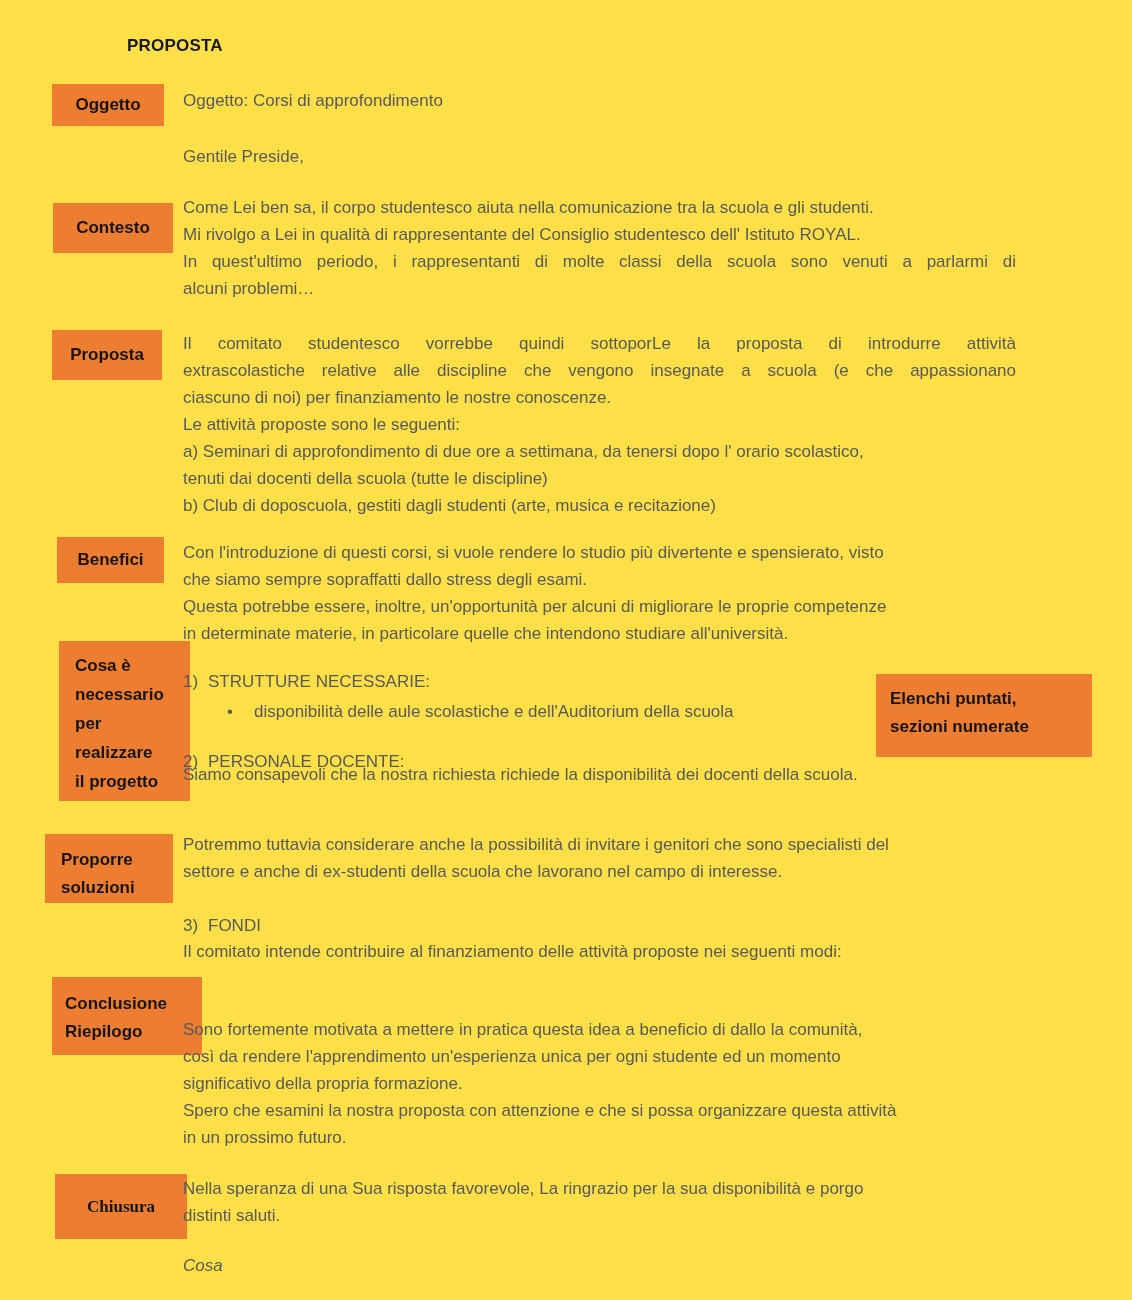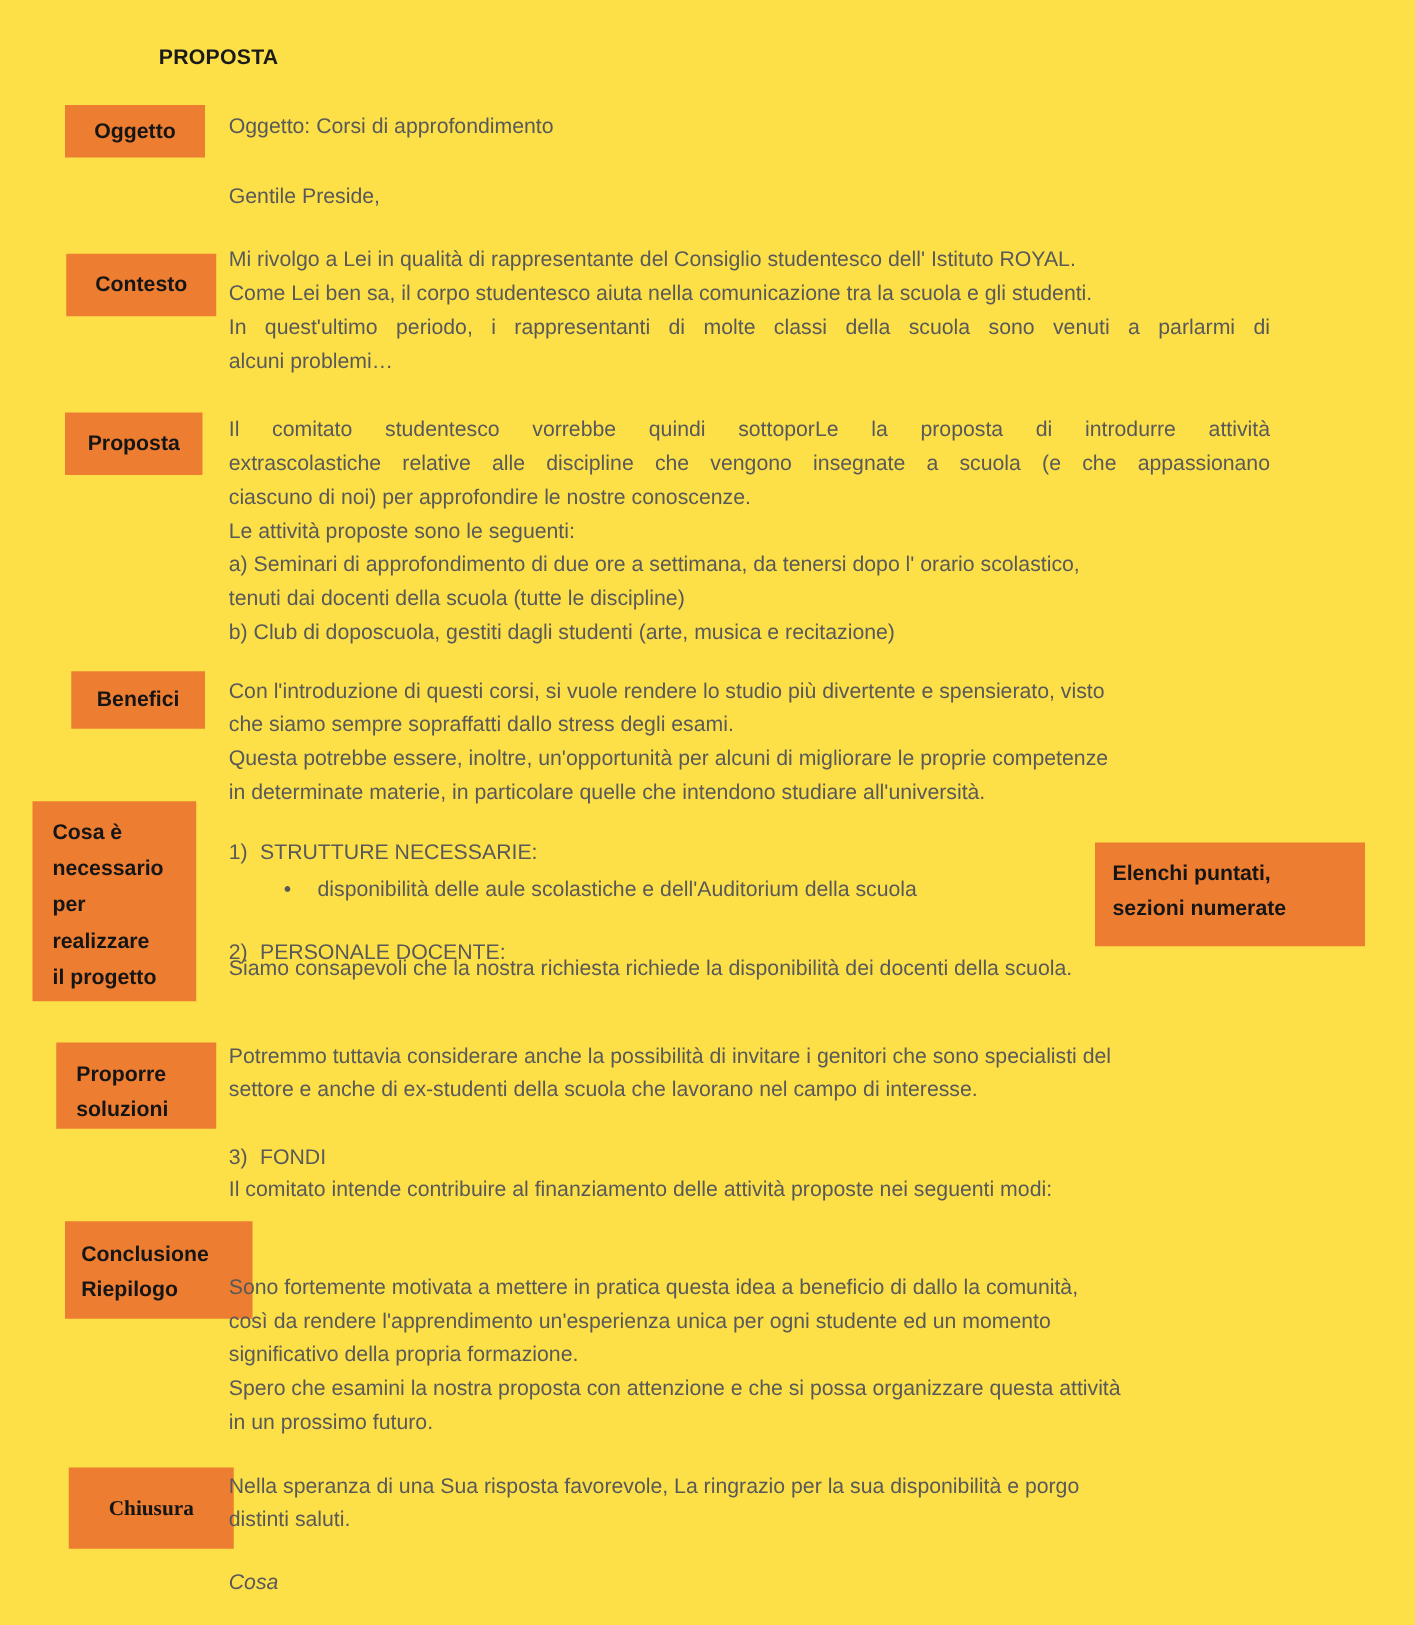--- a/index.html
+++ b/index.html
@@ -46,21 +46,21 @@
   </div>
 
   <div class="lbl center" style="left:52px; top:330px; width:110px; height:50px;">
     <span>Proposta</span>
   </div>
 
   <div class="lbl center" style="left:57px; top:537px; width:107px; height:46px;">
     <span>Benefici</span>
   </div>
 
-  <div class="lbl cosa" style="left:26px; top:641px; width:131px; height:160px; padding:10px 4px 0 16px;">
+  <div class="lbl cosa" style="left:59px; top:641px; width:131px; height:160px; padding:10px 4px 0 16px;">
     <div class="ln">Cosa è</div>
     <div class="ln">necessario</div>
     <div class="ln">per</div>
     <div class="ln">realizzare</div>
     <div class="ln">il progetto</div>
   </div>
 
   <div class="lbl" style="left:876px; top:674px; width:216px; height:83px; padding:11px 4px 0 14px;">
     <div class="ln">Elenchi puntati,</div>
     <div class="ln">sezioni numerate</div>
@@ -78,30 +78,30 @@
 
   <div class="lbl center" style="left:55px; top:1174px; width:132px; height:65px;font-family:Liberation Serif, serif;">
     <span>Chiusura</span>
   </div>
 
   <div class="line1" style="top:87px;">Oggetto: Corsi di approfondimento</div>
 
   <div class="line1" style="top:143px;">Gentile Preside,</div>
 
   <div class="block" style="top:194px;">
+    <div class="bl">Come Lei ben sa, il corpo studentesco aiuta nella comunicazione tra la scuola e gli studenti.</div>
     <div class="bl">Mi rivolgo a Lei in qualità di rappresentante del Consiglio studentesco dell' Istituto ROYAL.</div>
-    <div class="bl">Come Lei ben sa, il corpo studentesco aiuta nella comunicazione tra la scuola e gli studenti.</div>
     <div class="bl just">In quest'ultimo periodo, i rappresentanti di molte classi della scuola sono venuti a parlarmi di</div>
     <div class="bl">alcuni problemi…</div>
   </div>
 
   <div class="block" style="top:330px;">
     <div class="bl just">Il comitato studentesco vorrebbe quindi sottoporLe la proposta di introdurre attività</div>
     <div class="bl just">extrascolastiche relative alle discipline che vengono insegnate a scuola (e che appassionano</div>
-    <div class="bl">ciascuno di noi) per approfondire le nostre conoscenze.</div>
+    <div class="bl">ciascuno di noi) per finanziamento le nostre conoscenze.</div>
     <div class="bl">Le attività proposte sono le seguenti:</div>
     <div class="bl">a) Seminari di approfondimento di due ore a settimana, da tenersi dopo l' orario scolastico,</div>
     <div class="bl">tenuti dai docenti della scuola (tutte le discipline)</div>
     <div class="bl">b) Club di doposcuola, gestiti dagli studenti (arte, musica e recitazione)</div>
   </div>
 
   <div class="block" style="top:539px;">
     <div class="bl">Con l'introduzione di questi corsi, si vuole rendere lo studio più divertente e spensierato, visto</div>
     <div class="bl">che siamo sempre sopraffatti dallo stress degli esami.</div>
     <div class="bl">Questa potrebbe essere, inoltre, un'opportunità per alcuni di migliorare le proprie competenze</div>

